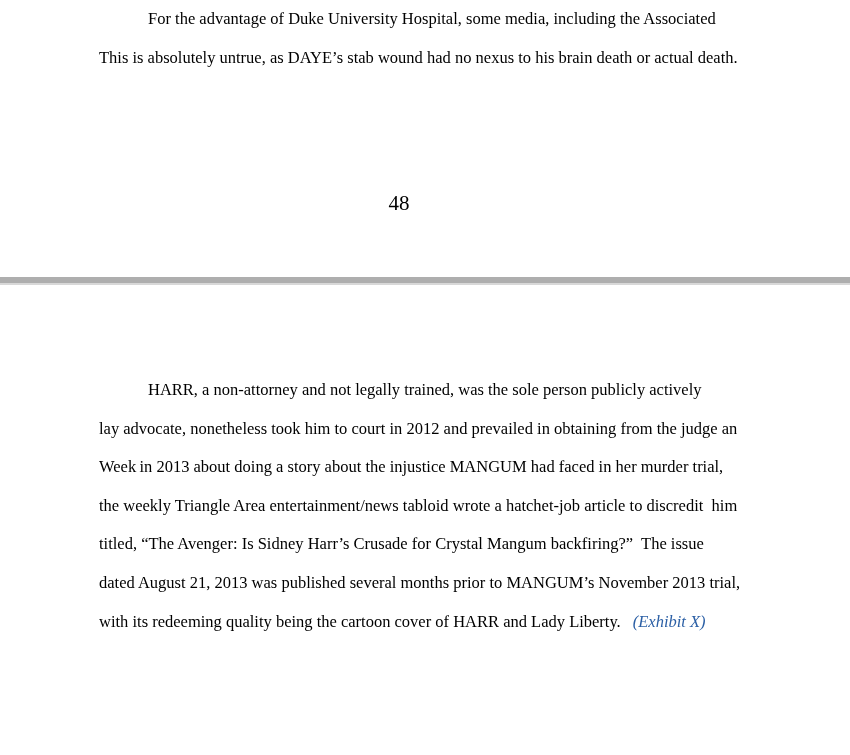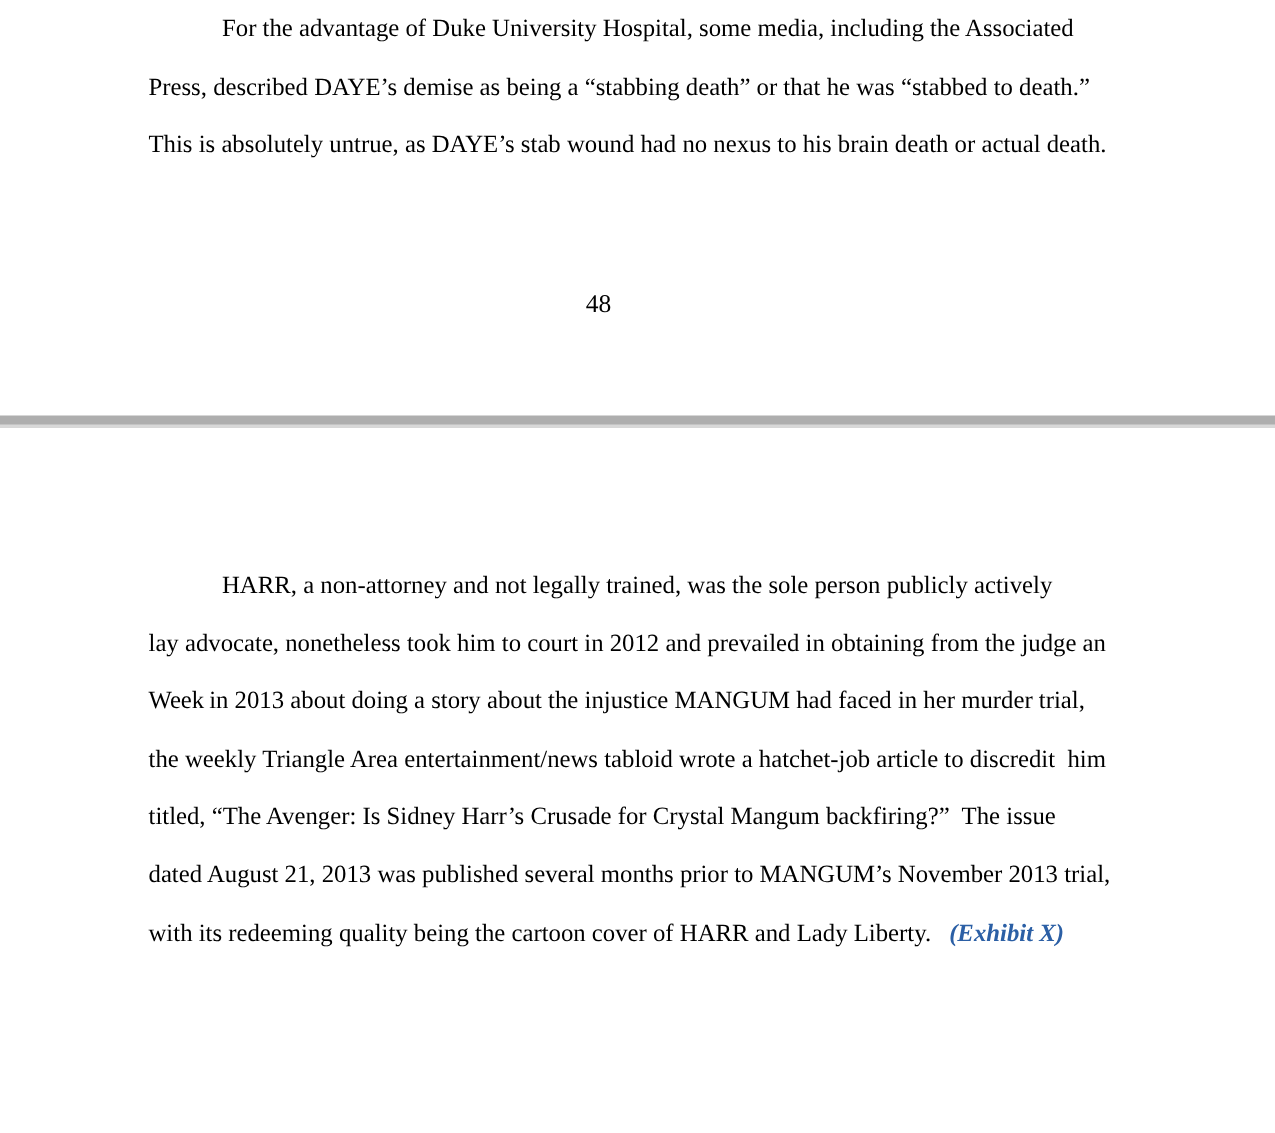--- a/index.html
+++ b/index.html
@@ -29,46 +29,44 @@
   }
   .line.indent {
     text-indent: 49px;
   }
   #page-number {
     position: absolute;
     top: 190px;
     left: 0;
     width: 798px;
     text-align: center;
-    font-size: 17px;
+    font-size: 21px;
     line-height: 26px;
   }
   #divider {
     position: absolute;
     top: 277px;
     left: 0;
     width: 850px;
     height: 6px;
     border-bottom: 2px solid #d8d8d8;
   }
   .exhibit-link {
     font-style: italic;
     margin-left: 12px;
     cursor: pointer;
-    font-weight: bold;
   }
 </style>
 </head>
 <body>
 
 <div id="page1-para" class="para">
 
     <div class="line indent"><span>For the advantage of Duke University Hospital, some media, including the Associated</span></div>
 
-    <div class="line"><span>Press, described DAYE’s demise as being a “stabbing death” or that he was “stabbed to death.”</span></div>
 
     <div class="line"><span>This is absolutely untrue, as DAYE’s stab wound had no nexus to his brain death or actual death.</span></div>
   </div>
 
 <div id="page-number">48</div>
 
 <div id="divider" style="background-color: rgb(174, 174, 174);"></div>
 
 <div id="page2-para" class="para">
 

